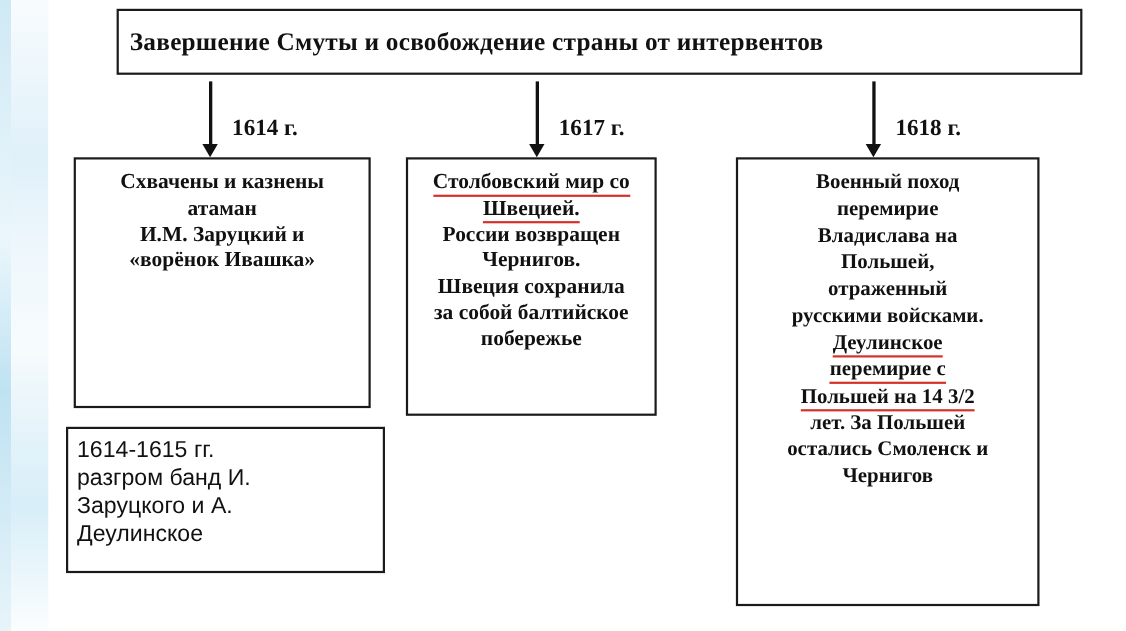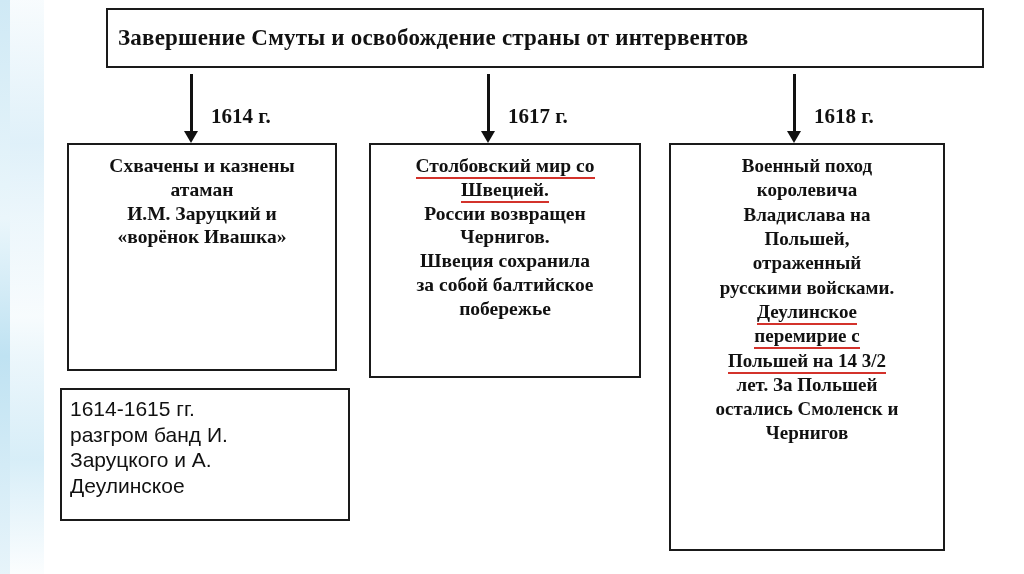--- a/index.html
+++ b/index.html
@@ -96,21 +96,21 @@
   
   .colbox .txt {
     display: block;
     font-size: 19.5px;
     font-weight: bold;
     line-height: 1.22;
     color: #111;
     padding: 9px 7px 0 7px;
   }
   #box-1614 { left: 23px;  top: 143px; width: 270px; height: 228px; }
-  #box-1617 { left: 325px; top: 143px; width: 272px; height: 235px; }
+  #box-1617 { left: 325px; top: 143px; width: 228px; height: 235px; }
   #box-1618 { left: 625px; top: 143px; width: 276px; height: 408px; }
 
   #box-1618 .txt { font-size: 19px; line-height: 1.28; }
 
   .u { border-bottom: 2px solid #d3322b; padding-bottom: 1px; }
 
   
   #note-box {
     left: 16px;
     top: 388px;
@@ -169,21 +169,21 @@
       <span class="txt" style="padding-top:0"><span class="u">Швецией.</span></span>
       <span class="txt" style="padding-top:0">России возвращен</span>
       <span class="txt" style="padding-top:0">Чернигов.</span>
       <span class="txt" style="padding-top:0">Швеция сохранила</span>
       <span class="txt" style="padding-top:0">за собой балтийское</span>
       <span class="txt" style="padding-top:0">побережье</span>
     </div>
 
     <div class="box colbox" id="box-1618">
       <span class="txt">Военный поход</span>
-      <span class="txt" style="padding-top:0">королевича</span>
+      <span class="txt" style="padding-top:0">перемирие</span>
       <span class="txt" style="padding-top:0">Владислава на</span>
       <span class="txt" style="padding-top:0">Польшей,</span>
       <span class="txt" style="padding-top:0">отраженный</span>
       <span class="txt" style="padding-top:0">русскими войсками.</span>
       <span class="txt" style="padding-top:0"><span class="u">Деулинское</span></span>
       <span class="txt" style="padding-top:0"><span class="u">перемирие с</span></span>
       <span class="txt" style="padding-top:0"><span class="u">Польшей на 14 3/2</span></span>
       <span class="txt" style="padding-top:0">лет. За Польшей</span>
       <span class="txt" style="padding-top:0">остались Смоленск и</span>
       <span class="txt" style="padding-top:0">Чернигов</span>

